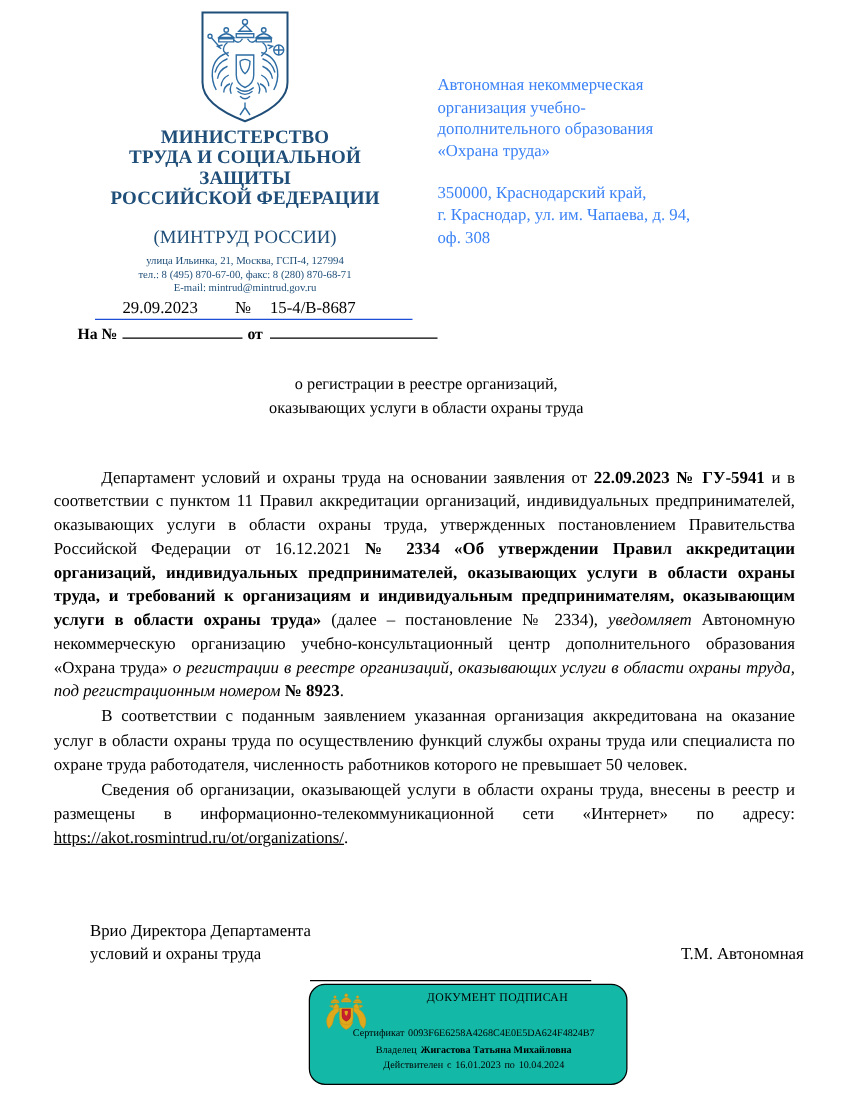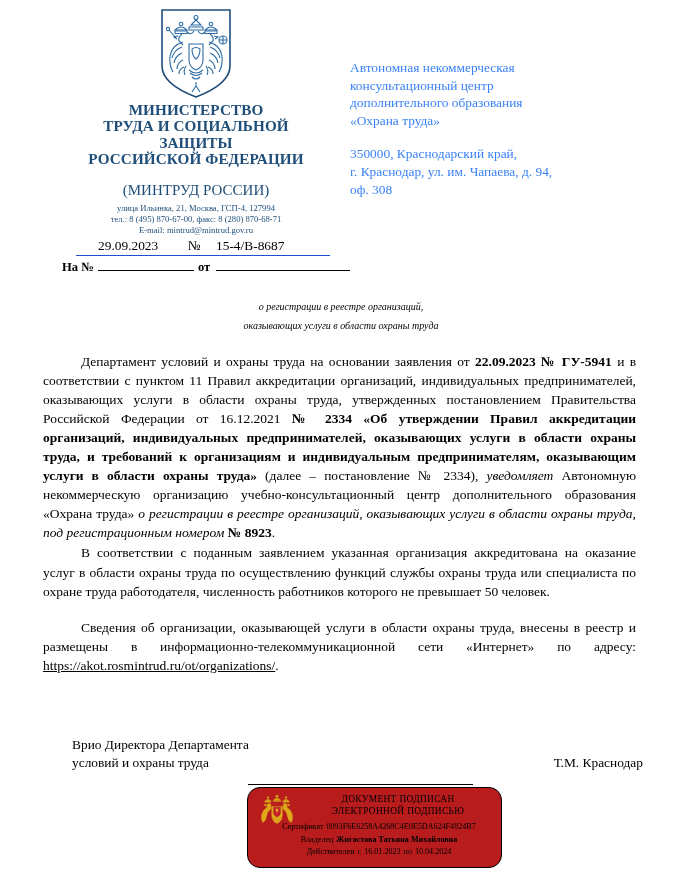--- a/index.html
+++ b/index.html
@@ -131,44 +131,43 @@
     top: 297px;
     width: 600px;
     text-align: center;
   }
   .title-main {
     font-size: 13.6px;
     font-weight: bold;
     line-height: 19px;
   }
   .title-sub {
-    font-size: 10px;
+    font-size: 13px;
     line-height: 19px;
-    font-style: italic;
   }
   .title-sub span { display: block; }
 
   
   .body-text {
     position: absolute;
     left: 43px;
-    top: 352px;
+    top: 372px;
     width: 593px;
     font-size: 13.5px;
     line-height: 19.05px;
     text-align: justify;
     text-justify: inter-word;
     color: #000;
   }
   .body-text p {
     margin: 0 0 0 0;
     text-indent: 38px;
   }
   .body-text p.p2 { margin-top: 1px; }
-  .body-text p.p3 { margin-top: 17px; }
+  .body-text p.p3 { margin-top: 1px; }
   .body-text b { font-weight: bold; }
   .body-text i { font-style: italic; }
   .body-text .u {
     text-decoration: underline;
   }
 
   
   .signature {
     position: absolute;
     left: 43px;
@@ -207,21 +206,21 @@
   
   .estamp {
     position: absolute;
     left: 247px;
     top: 787px;
     width: 255px;
     height: 81px;
     border: 1.6px solid #000000;
     border-radius: 13px;
     box-sizing: border-box;
-    background: #b91c1c;
+    background: #14b8a6;
     overflow: hidden;
   }
   .estamp-eagle {
     position: absolute;
     left: 11px;
     top: 6px;
     width: 36px;
     height: 30px;
   }
   .estamp-head {
@@ -337,21 +336,21 @@
       <span class="docnum">15-4/В-8687</span>
     </div>
 
     <div class="onref">
       <span>На №</span><span class="rule rule-a"></span><span>от</span><span class="rule rule-b"></span>
     </div>
 
     <div class="addressee">
       <div class="org">
         <span class="org-line">Автономная некоммерческая</span>
-        <span class="org-line">консультационный центр</span>
+        <span class="org-line">организация учебно-</span>
         <span class="org-line">дополнительного образования</span>
         <span class="org-line">«Охрана труда»</span>
       </div>
       <div class="addr">
         <span class="addr-line">350000, Краснодарский край,</span>
         <span class="addr-line">г. Краснодар, ул. им. Чапаева, д. 94,</span>
         <span class="addr-line">оф. 308</span>
       </div>
     </div>
   </div>
@@ -371,21 +370,21 @@
 
     <p class="p3"><span>Сведения об организации, оказывающей услуги в области охраны труда, внесены в реестр и размещены в информационно-телекоммуникационной сети «Интернет» по адресу: </span><a class="u" href="#" style="color:#000;text-decoration:underline;">https://akot.rosmintrud.ru/ot/organizations/</a><span>.</span></p>
   </div>
 
   <div class="signature">
     <div class="sig-row">
       <div class="sig-title">
         <span>Врио Директора Департамента</span>
         <span>условий и охраны труда</span>
       </div>
-      <div class="sig-name">Т.М. Краснодар</div>
+      <div class="sig-name">Т.М. Автономная</div>
       <div class="sig-rule"></div>
     </div>
   </div>
 
   <div class="estamp">
 
     <svg class="estamp-eagle" viewBox="0 0 36 30" aria-hidden="true">
       <g fill="#E0A91B" stroke="#C8921A" stroke-width="0.4">
 
         <circle cx="18" cy="2.2" r="1.3"></circle>
@@ -410,21 +409,20 @@
 
         <path d="M12.6 23.6 q5.4 4.4 10.8 0 q-2 5 -5.4 6 q-3.4 -1 -5.4 -6 z"></path>
       </g>
 
       <path d="M14.6 13.2 h6.8 v5.6 q0 2.8 -3.4 4.2 q-3.4 -1.4 -3.4 -4.2 z" fill="#C8202E" stroke="#8E1520" stroke-width="0.35"></path>
       <path d="M16.6 15 q1.4 -1 2.8 0 q0 2.6 -1.4 3.8 q-1.4 -1.2 -1.4 -3.8 z" fill="#E0A91B"></path>
     </svg>
 
     <div class="estamp-head">
       <span>ДОКУМЕНТ ПОДПИСАН</span>
-      <span>ЭЛЕКТРОННОЙ ПОДПИСЬЮ</span>
     </div>
 
     <div class="estamp-lines">
       <div><span class="lbl">Сертификат</span><span class="sp"></span><span>0093F6E6258A4268C4E0E5DA624F4824B7</span></div>
       <div><span class="lbl">Владелец</span><span class="sp"></span><span class="val-b">Жигастова Татьяна Михайловна</span></div>
       <div><span class="lbl">Действителен</span><span class="sp"></span><span>с</span><span class="sp"></span><span>16.01.2023</span><span class="sp"></span><span>по</span><span class="sp"></span><span>10.04.2024</span></div>
     </div>
   </div>
 
 </div>

